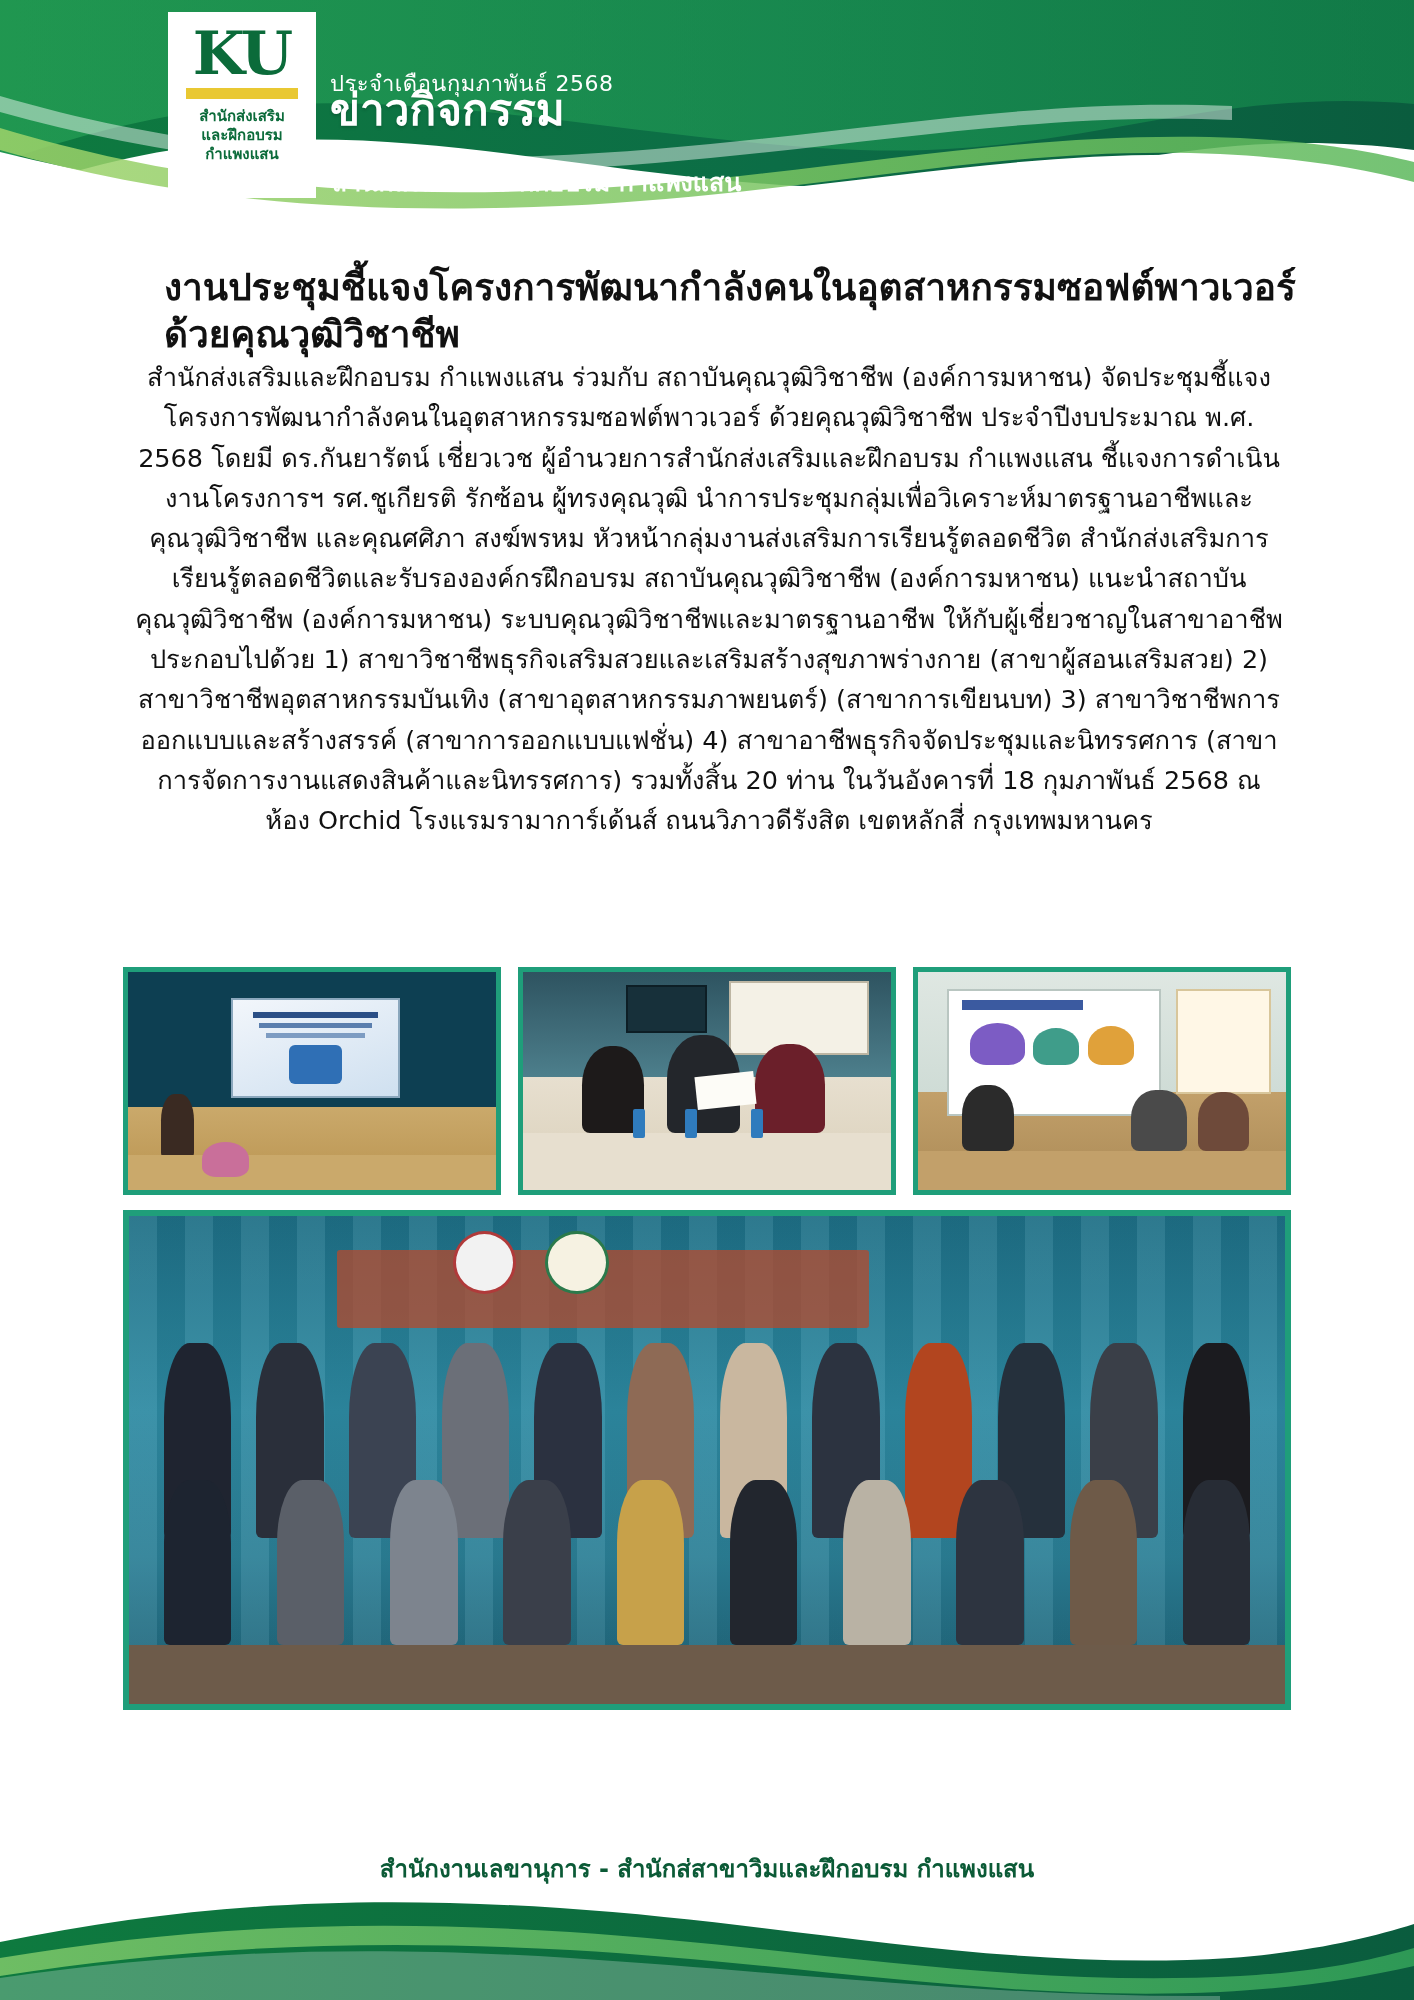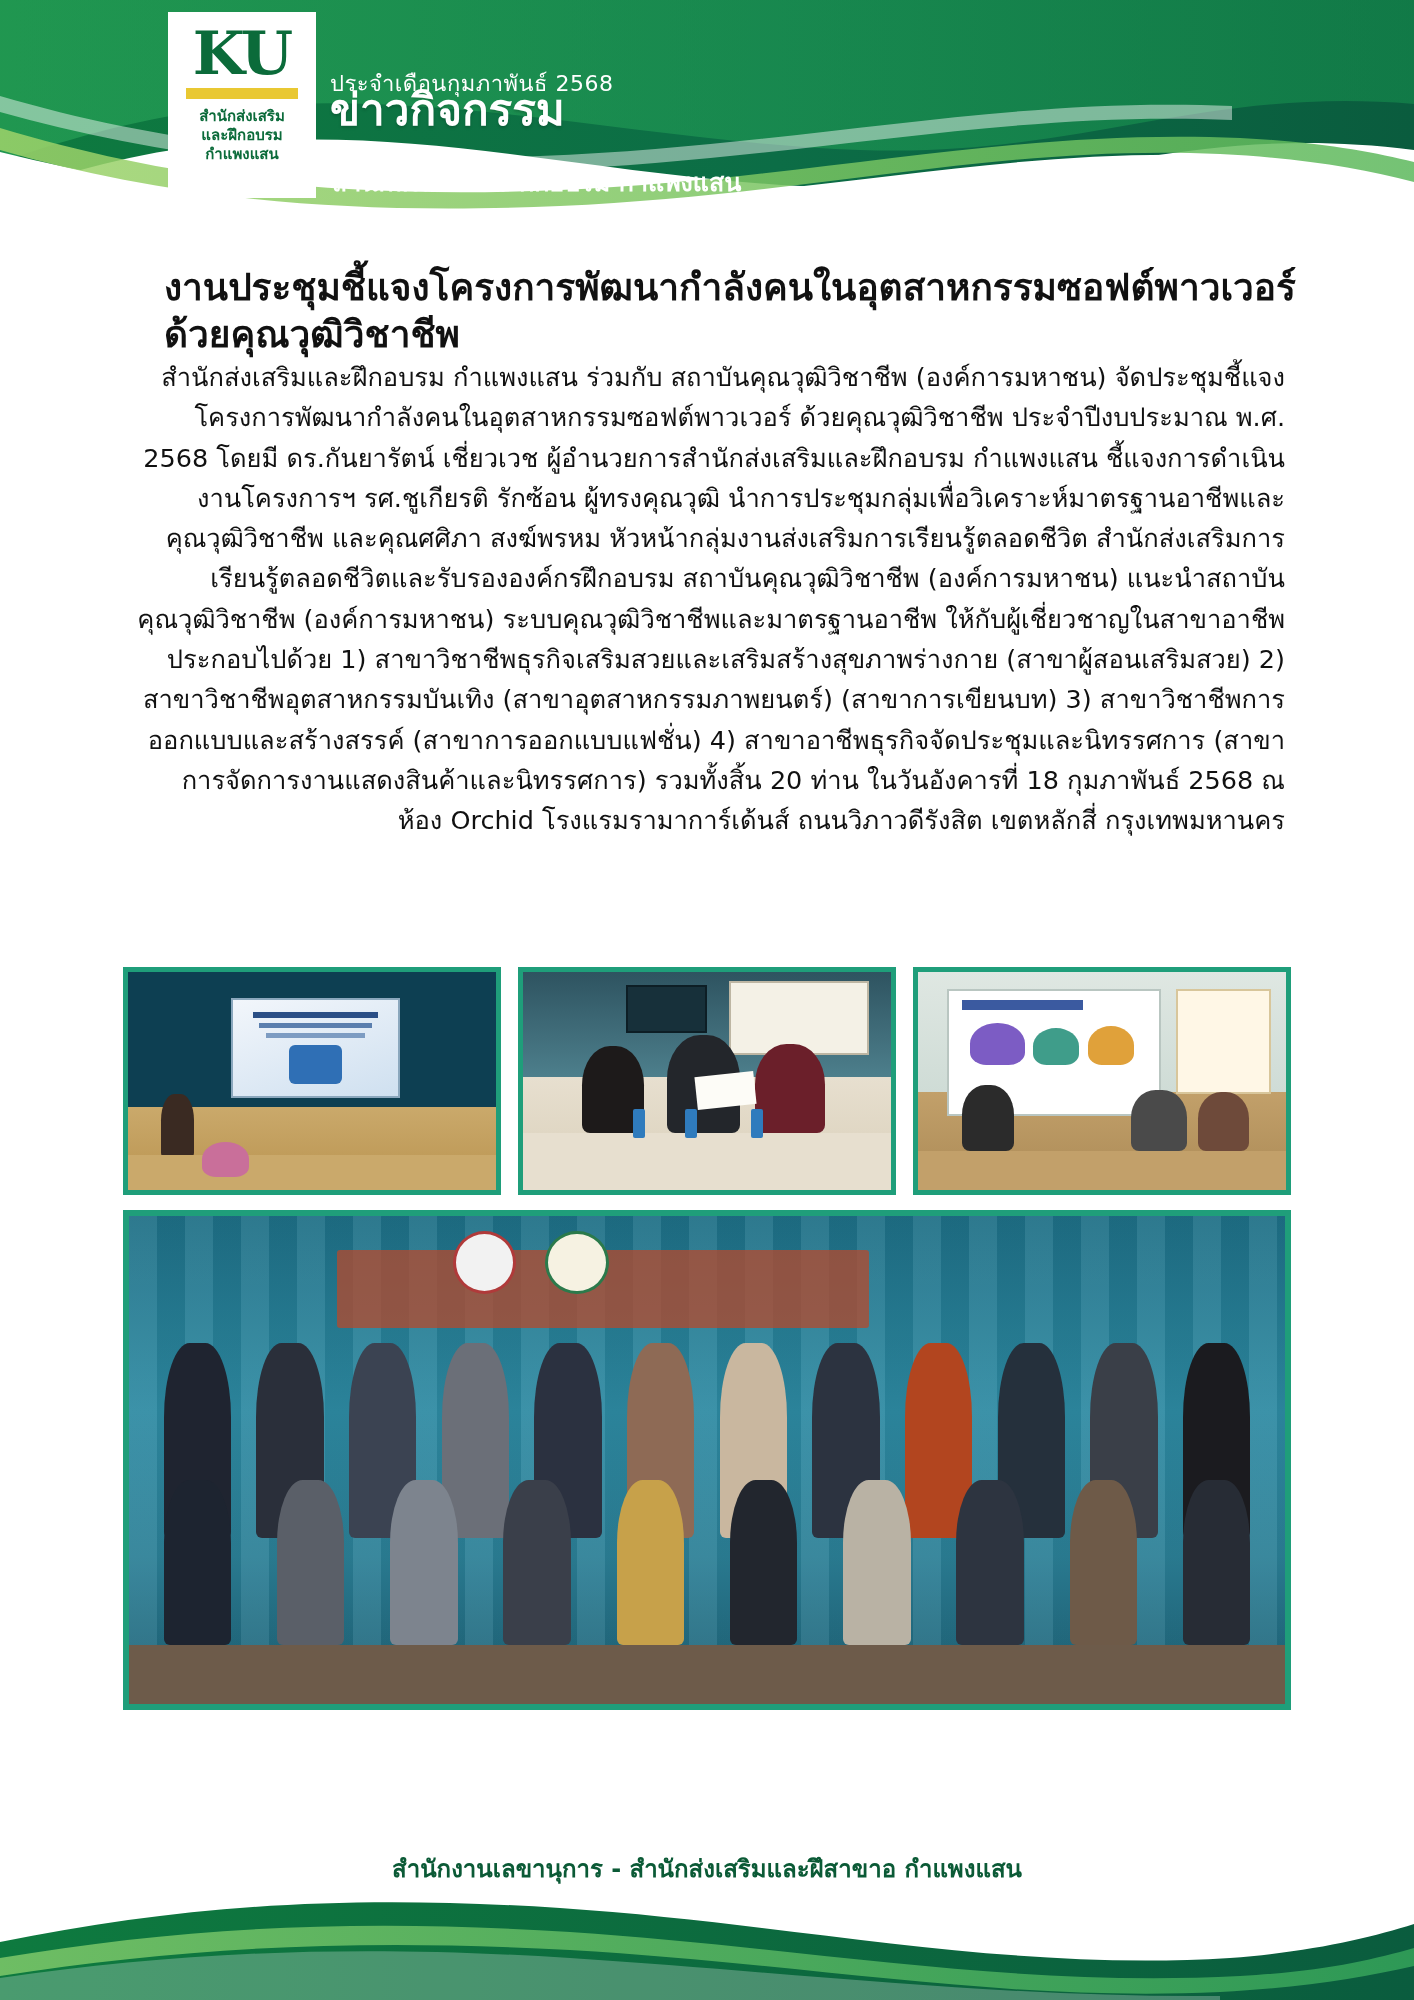--- a/index.html
+++ b/index.html
@@ -115,21 +115,21 @@
     margin-left: 32px;
   }
   .article {
     position: absolute;
     left: 133px;
     top: 125px;
     width: 1152px;
     color: #111111;
     font-size: 25.5px;
     line-height: 1.58;
-    text-align: right;
+    text-align: center;
   }
 
   
   .photo-row {
     position: absolute;
     left: 123px;
     top: 735px;
     width: 1168px;
     height: 228px;
     display: flex;
@@ -399,15 +399,15 @@
           <stop offset="0%" stop-color="#7fc96a"></stop>
           <stop offset="100%" stop-color="#34a35a"></stop>
         </linearGradient>
       </defs>
       <rect x="0" y="0" width="1414" height="168" fill="#ffffff"></rect>
       <path d="M0,110 C180,74 340,62 560,76 C800,92 1000,140 1230,126 C1310,120 1370,106 1414,92 L1414,168 L0,168 Z" fill="url(#f1)"></path>
       <path d="M0,126 C180,96 350,86 570,100 C810,116 1010,156 1240,144 C1320,140 1372,128 1414,116 L1414,134 C1360,146 1300,156 1220,160 C1000,170 810,132 570,118 C350,106 180,116 0,144 Z" fill="url(#f2)" opacity="0.85"></path>
       <path d="M0,146 C180,120 350,112 570,126 C810,142 1010,166 1220,164 L1220,168 L0,168 Z" fill="#ffffff" opacity="0.25"></path>
     </svg>
   </div>
-  <div class="footer-line1">สำนักงานเลขานุการ - สำนักส่งเสริมและฝึสาขาอ กำแพงแสน</div>
+  <div class="footer-line1">สำนักงานเลขานุการ - สำนักส่สาขาวิมและฝึกอบรม กำแพงแสน</div>
 
 </div>
 
 </body></html>

